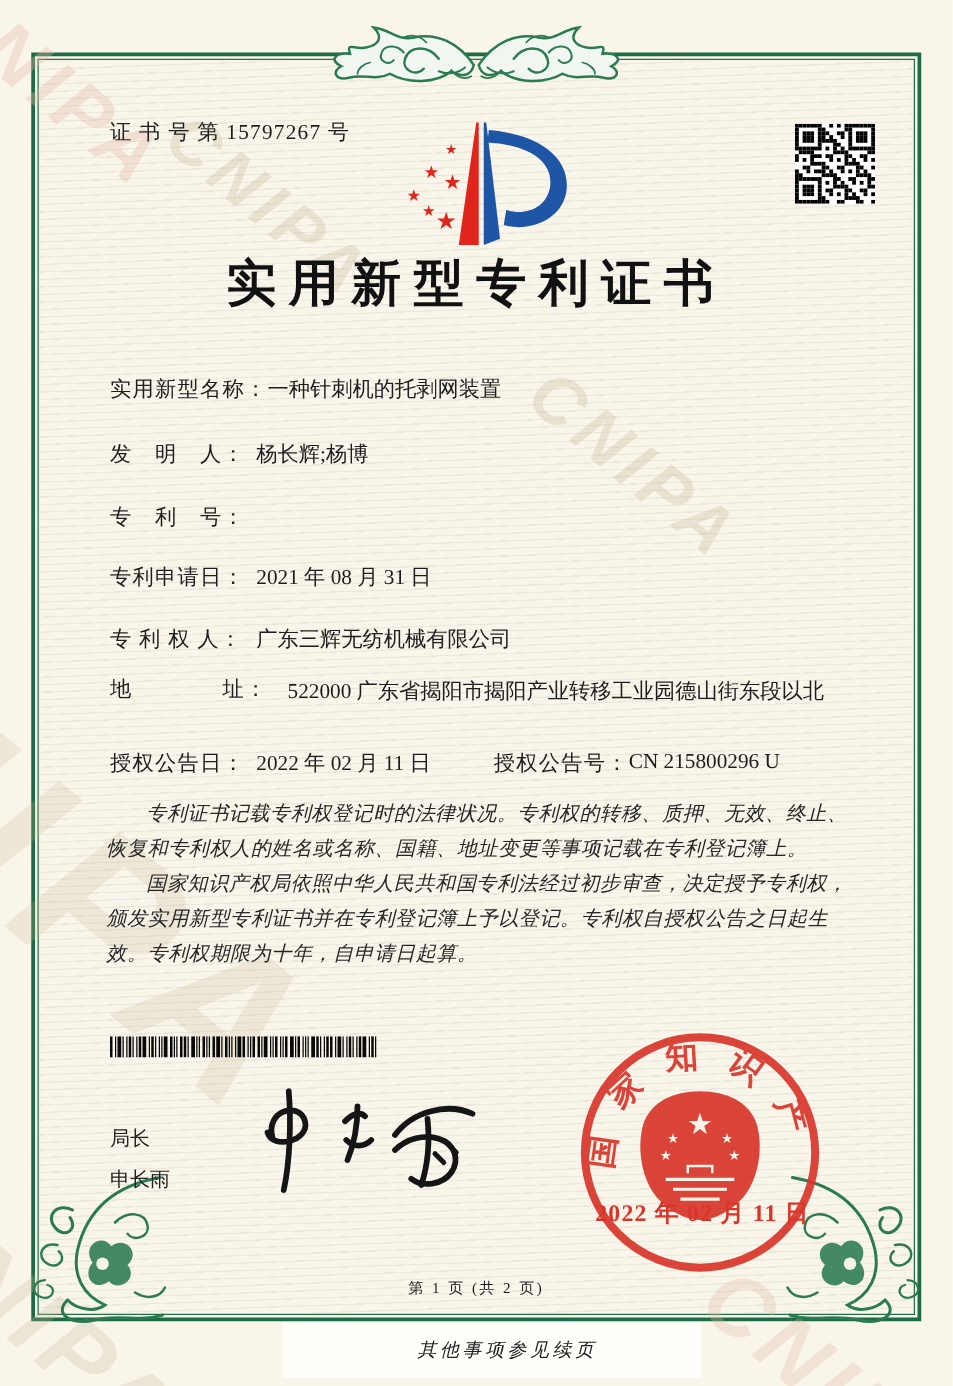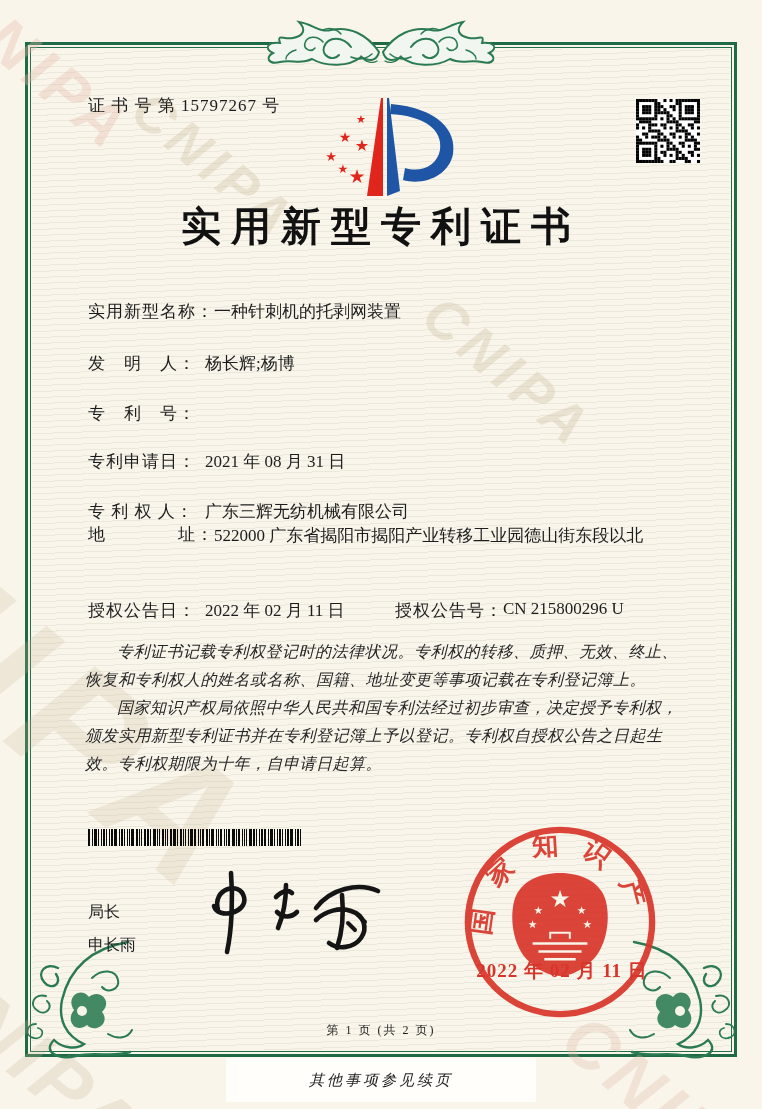--- a/index.html
+++ b/index.html
@@ -47,21 +47,21 @@
   .title{
     position:absolute; left:0; right:0; top:199px; text-align:center;
     font-size:40px; font-weight:bold; letter-spacing:10px; color:#111; z-index:4;
   }
   
   .row{position:absolute; left:88px; z-index:4; font-size:17px; display:flex;}
   .f-label{white-space:pre; letter-spacing:1px; min-width:117px;}
   .f-value{white-space:pre-wrap;}
   .row1{top:300px;} .row2{top:352px;} .row3{top:402px;}
   .row4{top:450px;} .row5{top:500px;}
-  .row6{top:523px;} .row6 .f-value{width:482px; line-height:26px;}
+  .row6{top:540px;gap:16px;} .row6 .f-value{width:482px; line-height:26px;}
   .grant-row{position:absolute; top:599px; left:88px; right:60px; z-index:4; font-size:17px;}
   .grant-no{position:absolute; left:307px; top:0; display:flex;}
   .grant-date{display:flex;}
   
   .body-text{
     position:absolute; left:85px; top:638px; width:594px; z-index:4;
     font-size:16px; line-height:28px; font-style:italic; color:#262626;
     letter-spacing:0.5px;
   }
   .body-text p{margin:0; text-indent:2em;}
@@ -75,21 +75,21 @@
   .seal-date{
     position:absolute; left:472px; top:958px; width:180px; z-index:6;
     text-align:center; font-size:19px; font-weight:bold; color:#d8352a; letter-spacing:1px;
     white-space:nowrap;
   }
   
   .page-info{position:absolute; left:0; right:0; top:1022px; text-align:center;
     font-size:12px; letter-spacing:2px; z-index:4;}
   .footer-box{
     position:absolute; left:226px; top:1058px; width:310px; height:44px;
-    background:#fffefb; z-index:4; display:flex; align-items:center; justify-content:center;
+    background:#fffefb; z-index:4; display:flex; align-items:center; justify-content:center;padding-left:25px;
   }
   .footer-note{font-size:15px; font-style:italic; letter-spacing:3px; color:#222;}
   svg text{user-select:none;}
 </style>
 </head>
 <body>
 
 <div id="page">
 
   <div class="wm wm0">CNIPA</div>

